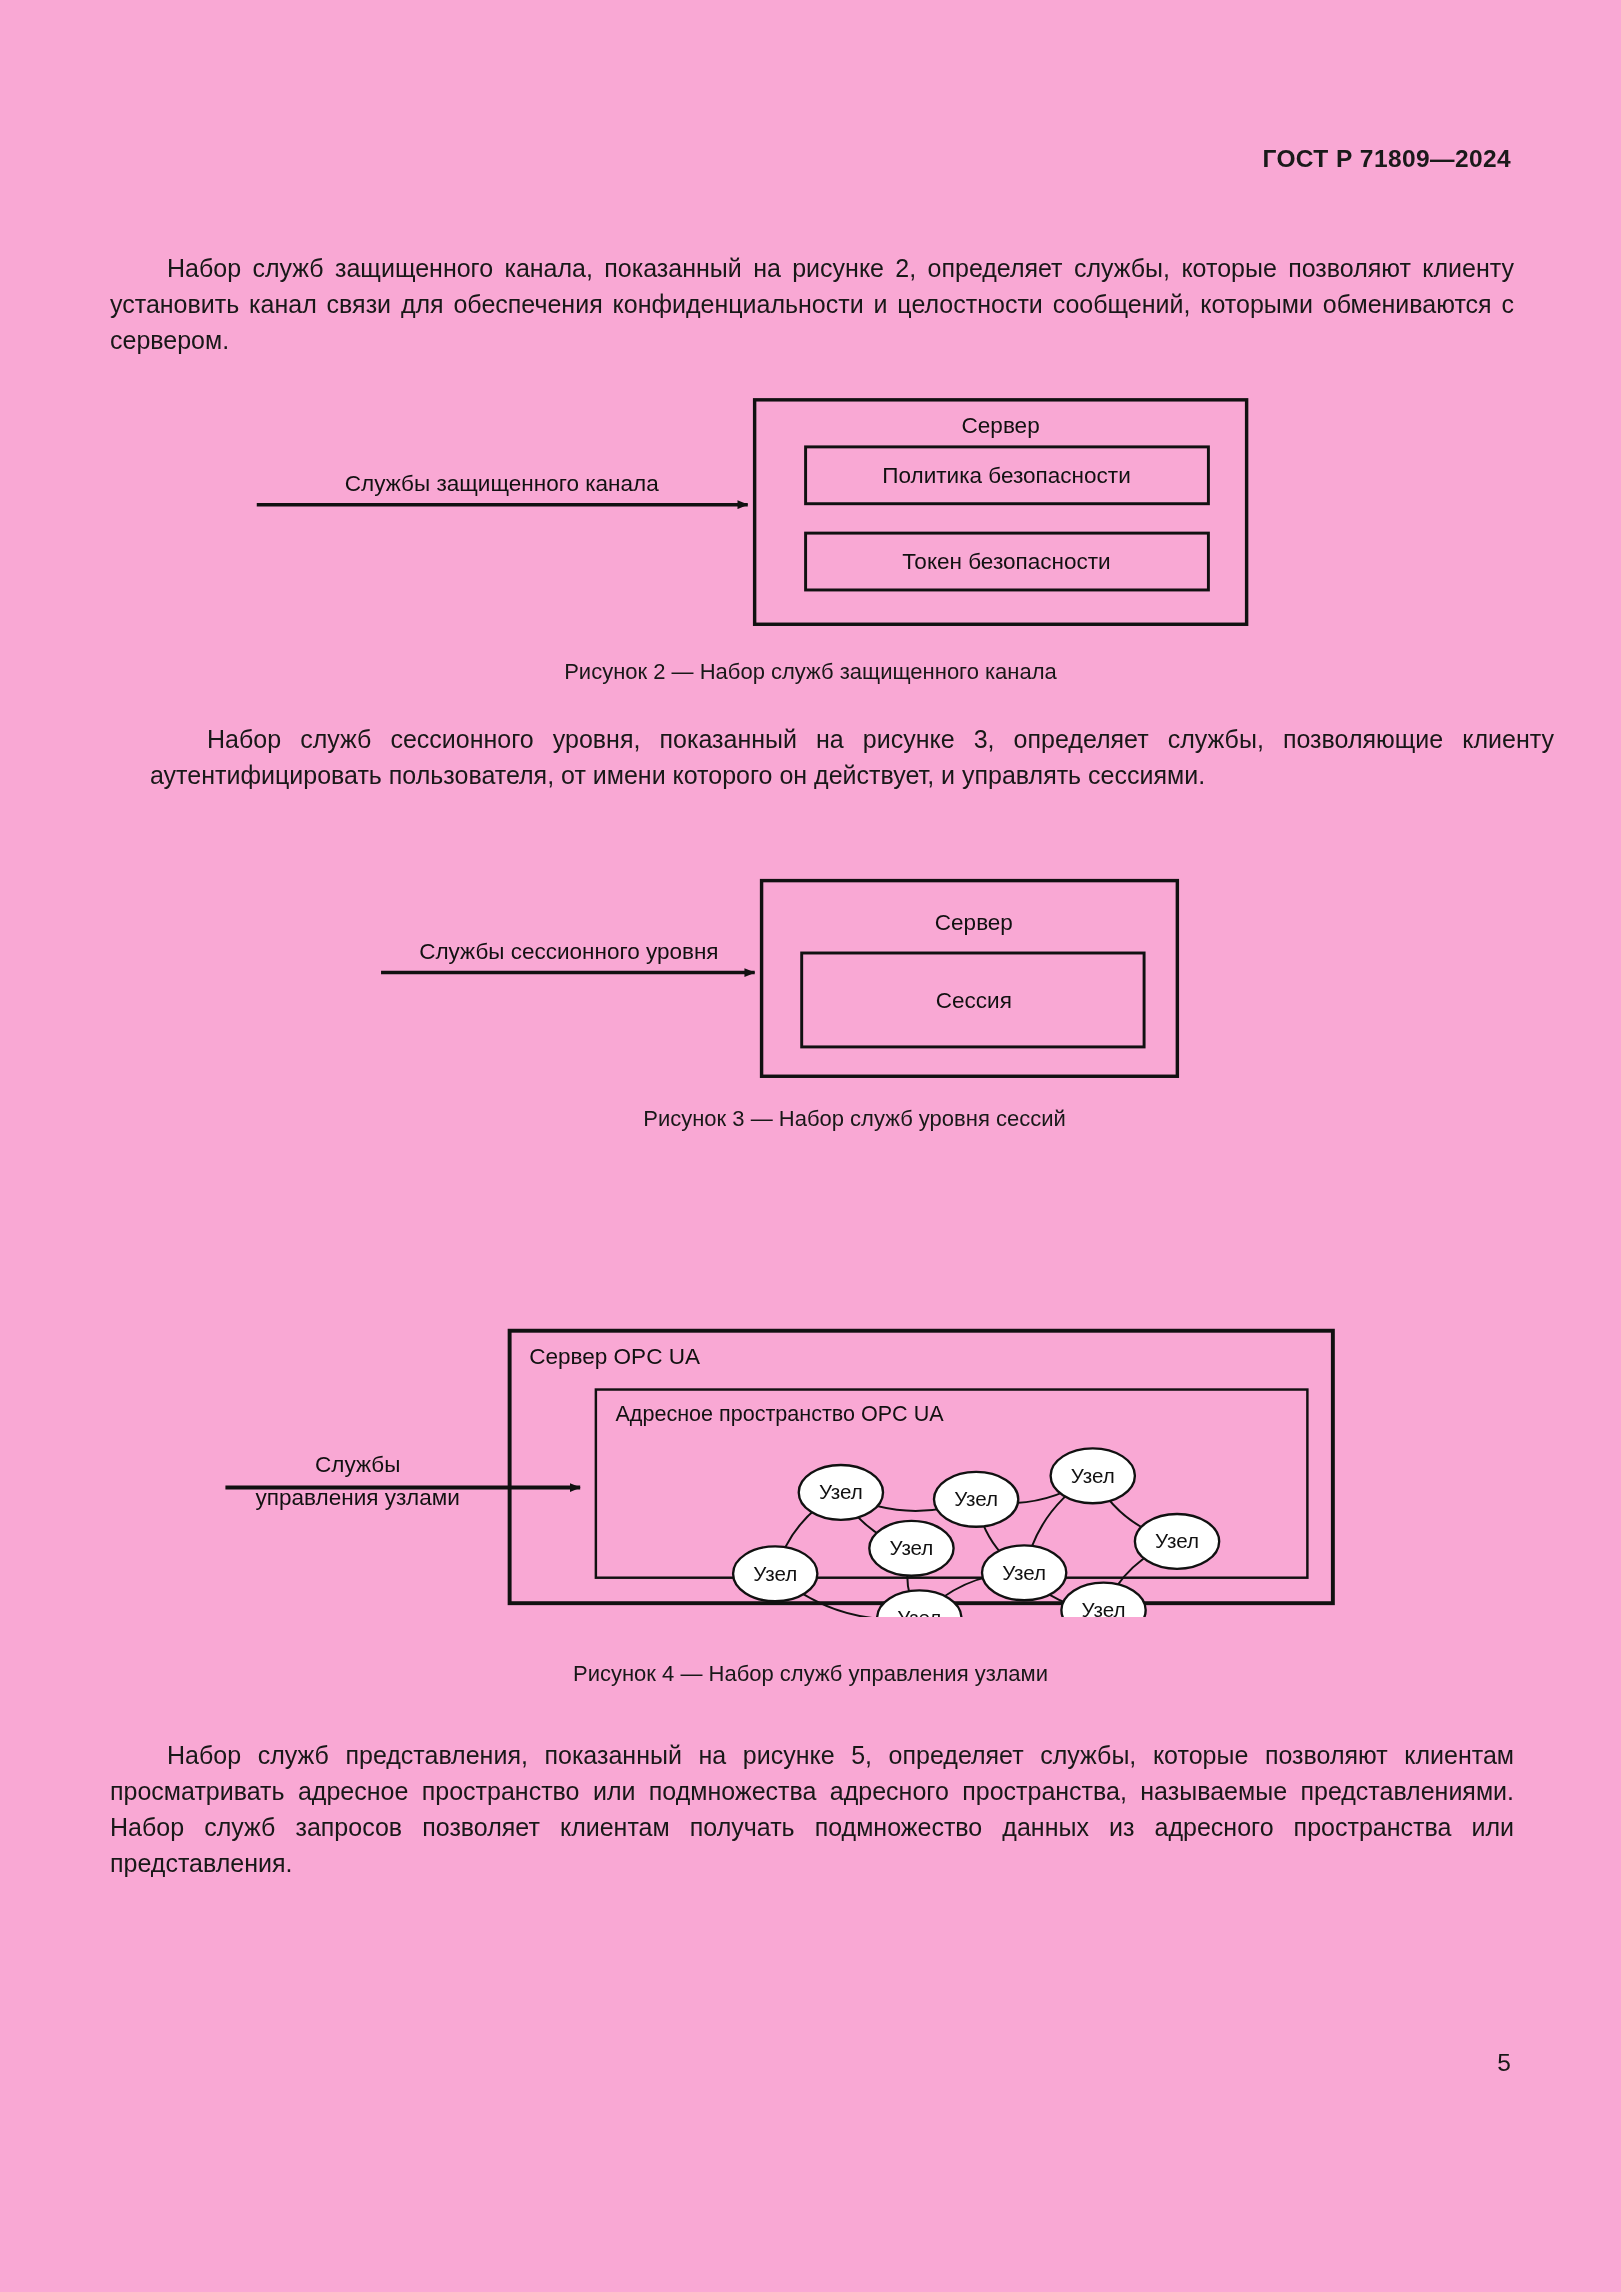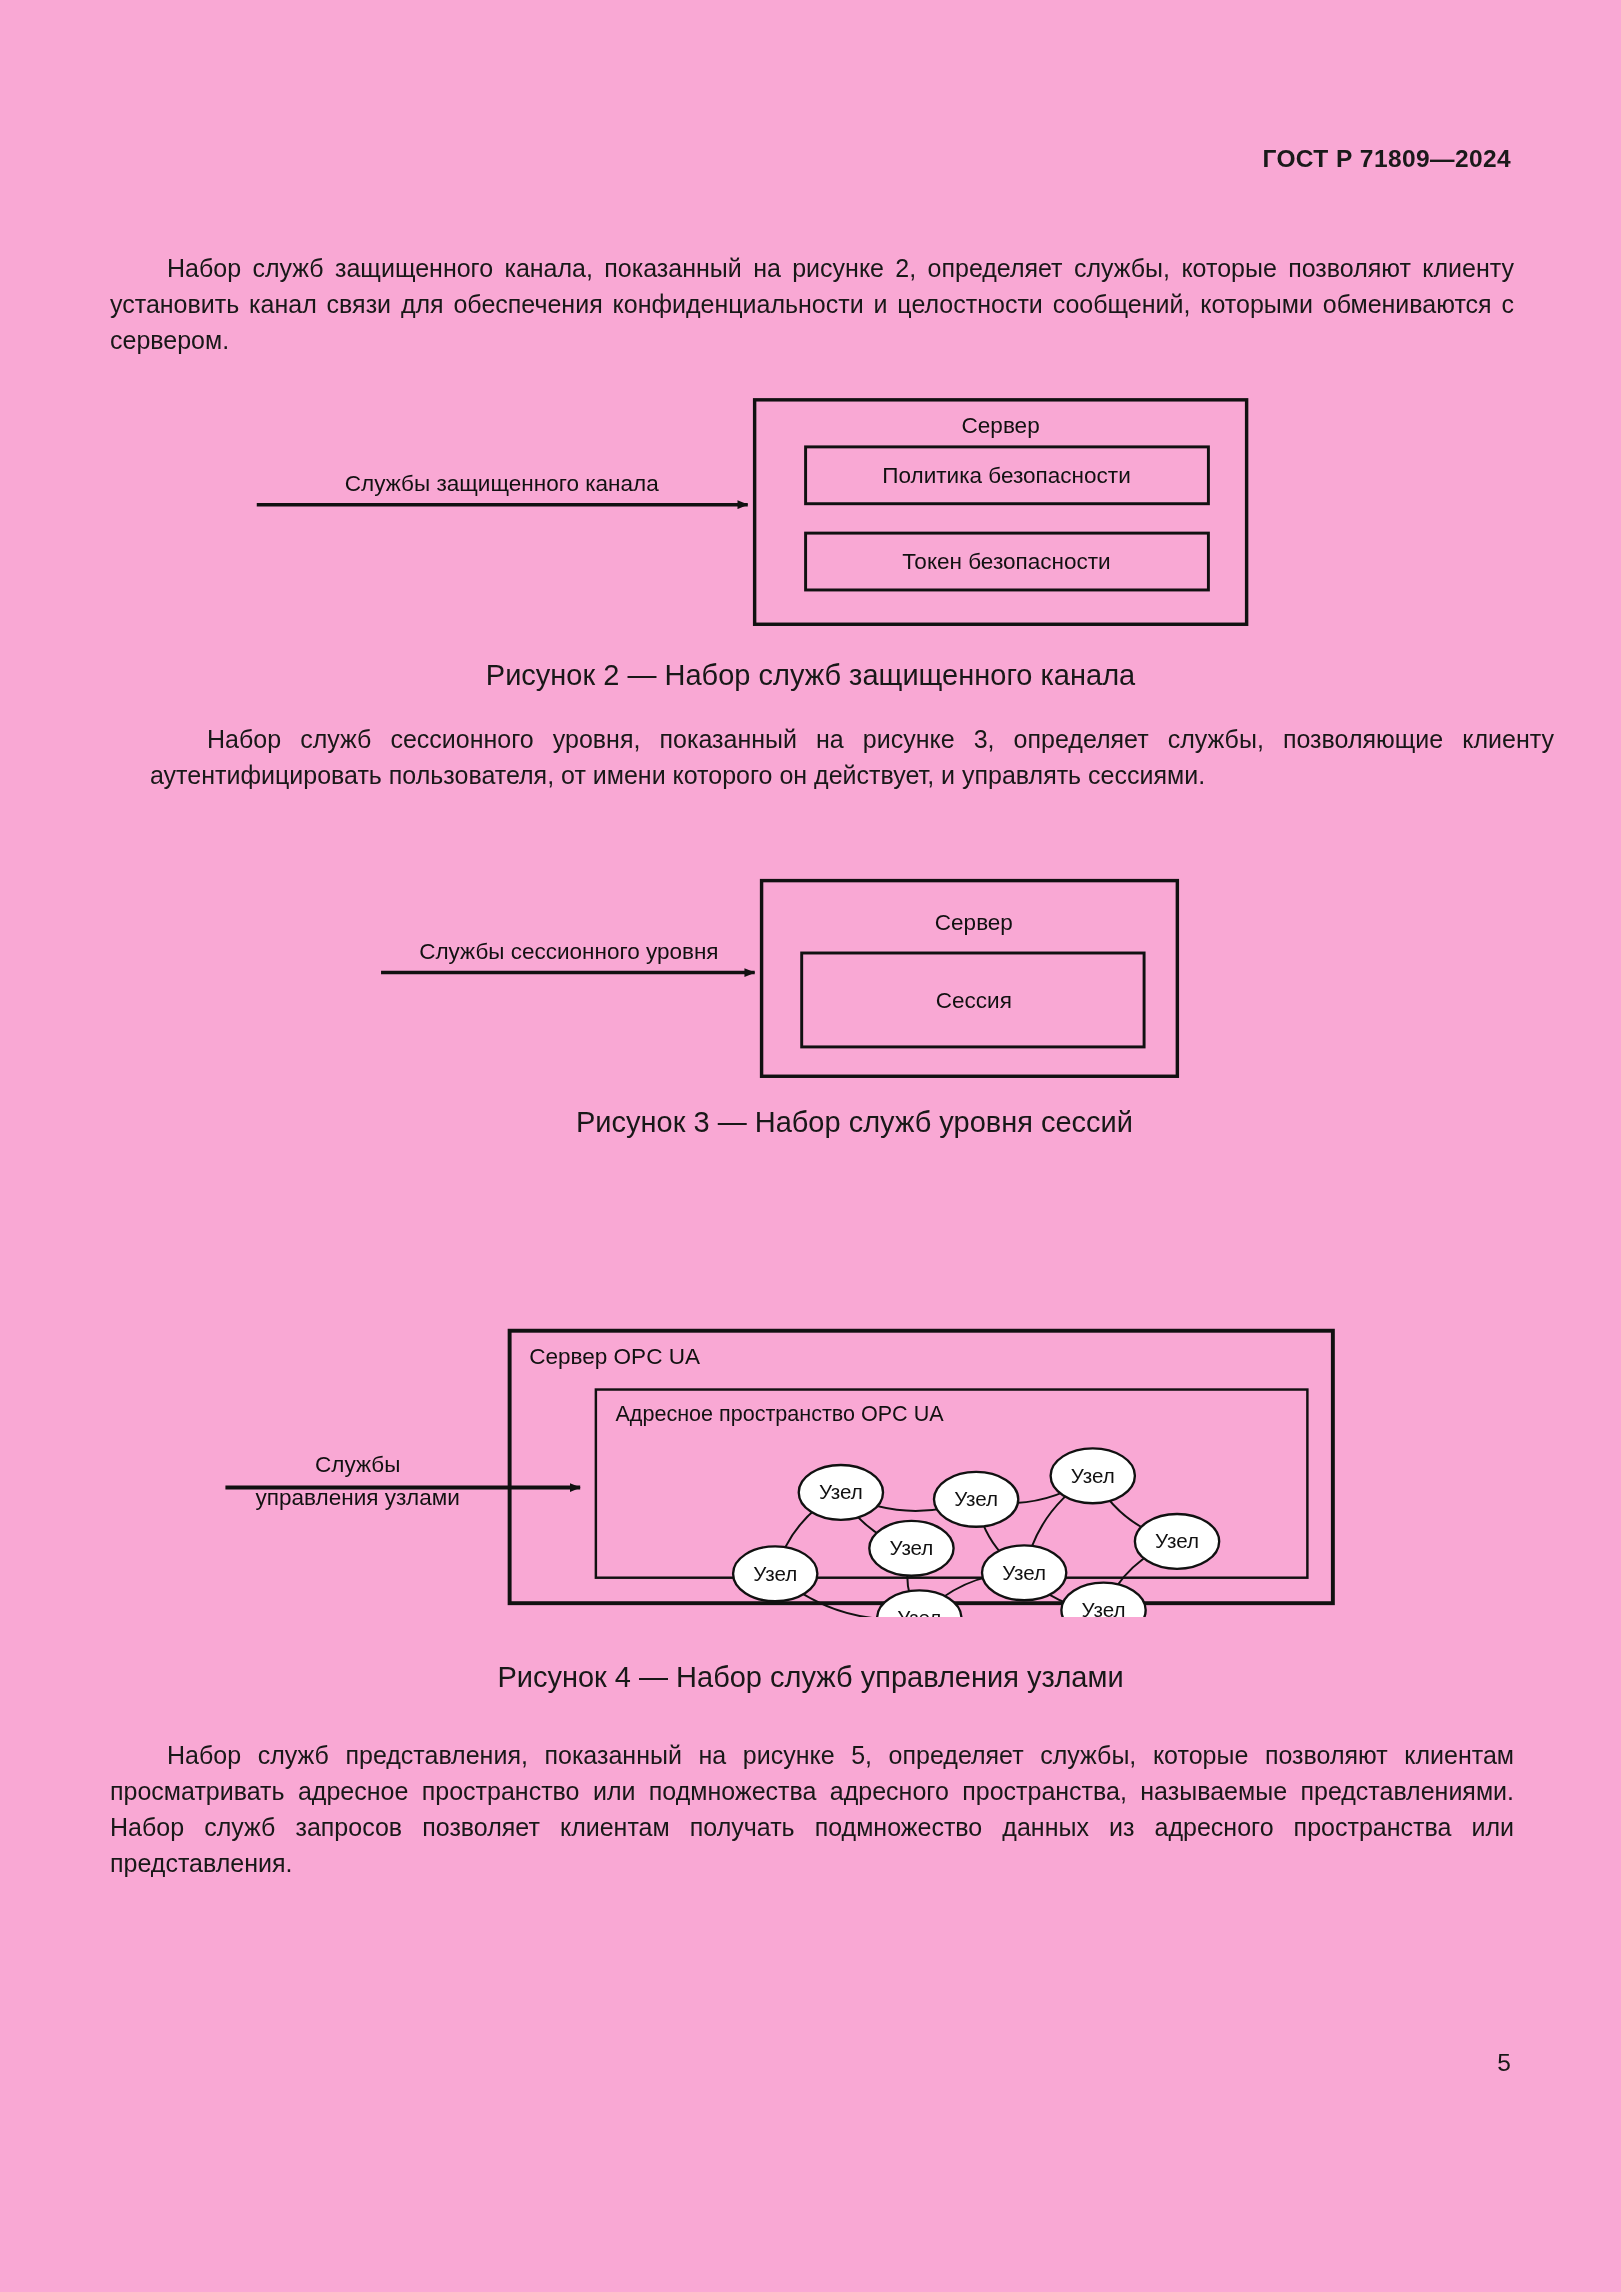--- a/index.html
+++ b/index.html
@@ -50,21 +50,21 @@
   .para-2 { top: 721px; margin-left: 40px; }
   .para-3 { top: 1182px; }
   .para-4 { top: 1737px; }
 
   
   .fig-caption {
     position: absolute;
     left: 0;
     width: 1621px;
     text-align: center;
-    font-size: 29px;
+    font-size: 22px;
     color: #181818;
   }
 
   
   .figure {
     position: absolute;
     left: 0;
     width: 1621px;
   }
   .figure svg { display: block; }

